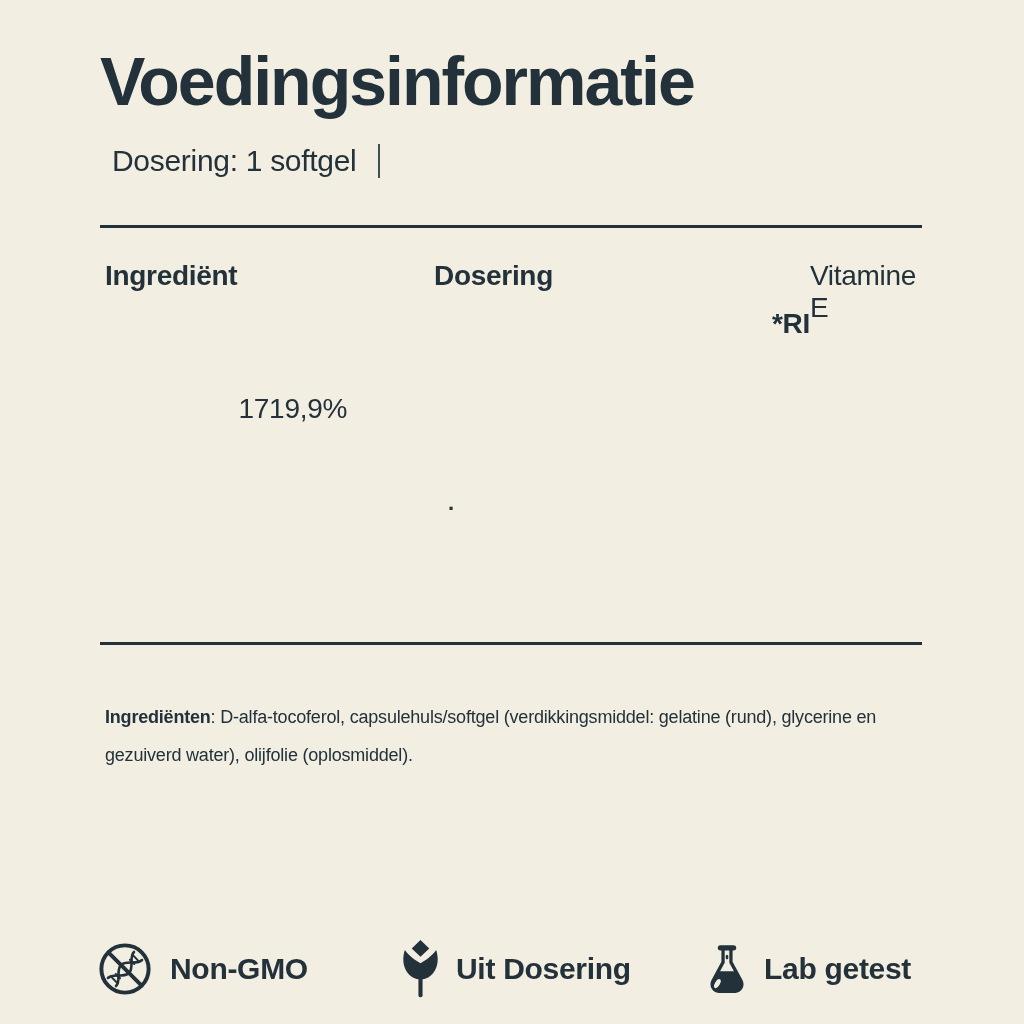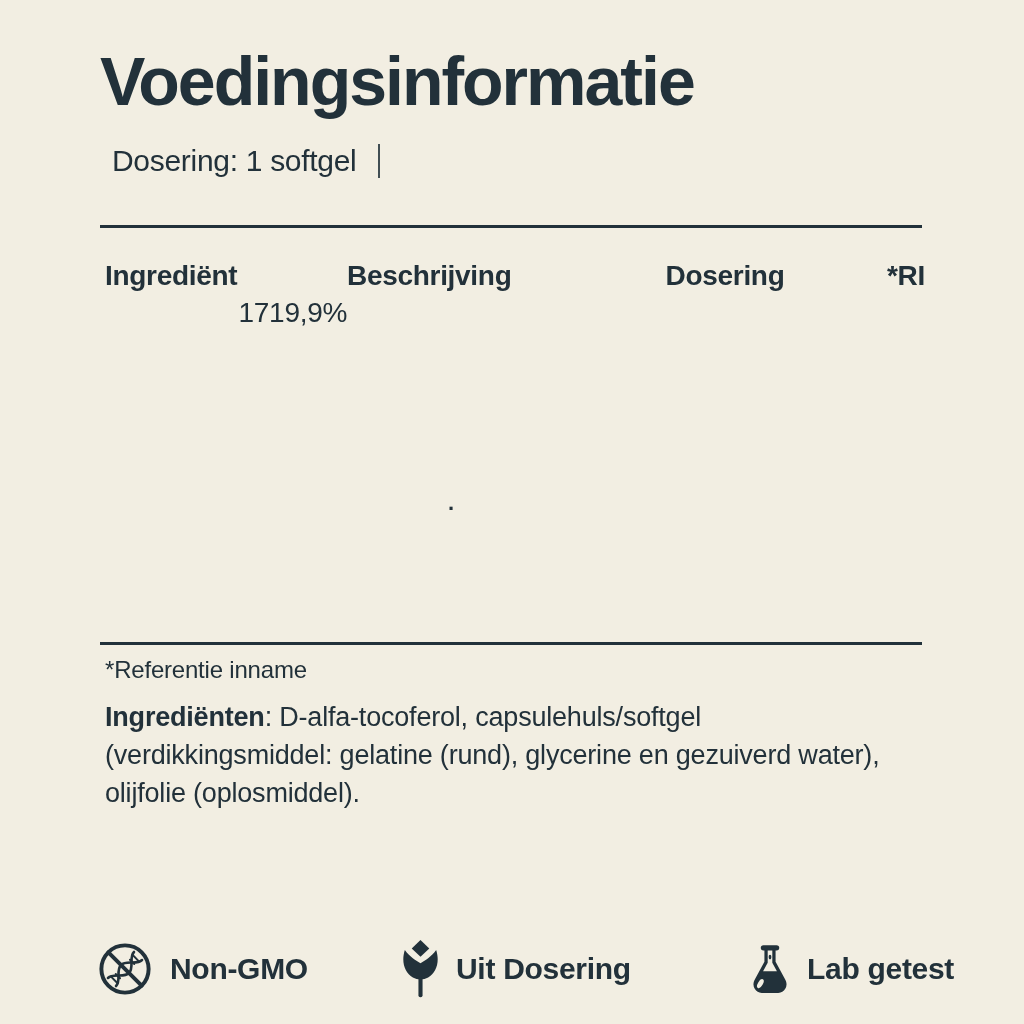--- a/index.html
+++ b/index.html
@@ -64,21 +64,21 @@
     top: 260px;
     width: 820px;
     display: grid;
     grid-template-columns: 242px 293px 170px 1fr;
     row-gap: 5px;
     font-size: 28px;
     letter-spacing: -0.3px;
   }
   .ing-table .th { font-weight: 700; }
   .ing-table .num { text-align: center; }
-  .ing-table .ri  { text-align: right; }
+  .ing-table .ri  { text-align: right; margin-top: 48px; }
 
   .stray-dot {
     position: absolute;
     left: 448px;
     top: 492px;
     font-size: 22px;
     font-weight: 700;
     line-height: 1;
   }
 
@@ -88,72 +88,71 @@
     left: 105px;
     top: 656px;
     font-size: 24px;
     letter-spacing: -0.2px;
   }
   .ingredients-para {
     position: absolute;
     left: 105px;
     top: 698px;
     width: 830px;
-    font-size: 27px;
+    font-size: 18px;
     line-height: 38px;
     letter-spacing: -0.2px;
   }
   .ingredients-para b { font-weight: 700; }
 
   
   .badge {
     position: absolute;
     top: 936px;
     height: 66px;
     display: flex;
     align-items: center;
     gap: 17px;
     font-size: 30px;
     letter-spacing: -0.3px;
     white-space: nowrap;
     font-weight: bold;
   }
   .badge-nongmo { left: 97px; }
   .badge-nl     { left: 402px; }
-  .badge-lab    { left: 750px; text-align: right; }
+  .badge-lab    { left: 707px; text-align: right; }
   .badge svg { display: block; flex: 0 0 auto; }
 </style>
 </head>
 <body>
 
 <div class="canvas">
 
   <h1 class="page-title">Voedingsinformatie</h1>
 
   <div class="subtitle">
     <span>Dosering: 1 softgel</span>
     <span class="vbar"></span>
   </div>
 
   <div class="rule rule-top"></div>
 
   <div class="ing-table">
     <div class="th">Ingrediënt</div>
-    <div class="th">Beschrijving</div>
     <div class="th num">Dosering</div>
     <div class="th ri">*RI</div>
 
+    <div class="td">Vitamine E</div>
     <div class="td ri">1719,9%</div>
   </div>
 
   <span class="stray-dot">.</span>
 
   <div class="rule rule-bottom"></div>
 
-  <div class="ref-note">*Referentie inname</div>
 
   <p class="ingredients-para"><b>Ingrediënten</b><span>: D-alfa-tocoferol, capsulehuls/softgel (verdikkingsmiddel: gelatine (rund), glycerine en gezuiverd water), olijfolie (oplosmiddel).</span></p>
 
   <div class="badge badge-nongmo">
     <span>
       <svg width="56" height="56" viewBox="0 0 64 64" fill="none" stroke="#22313A">
         <circle cx="32" cy="32" r="27" stroke-width="4.5"></circle>
         <g transform="rotate(45 32 32)" stroke-width="3" stroke-linecap="round">
           <path d="M25.5,11 C25.5,19.5 38.5,23.5 38.5,32 C38.5,40.5 25.5,44.5 25.5,53"></path>
           <path d="M38.5,11 C38.5,19.5 25.5,23.5 25.5,32 C25.5,40.5 38.5,44.5 38.5,53"></path>

